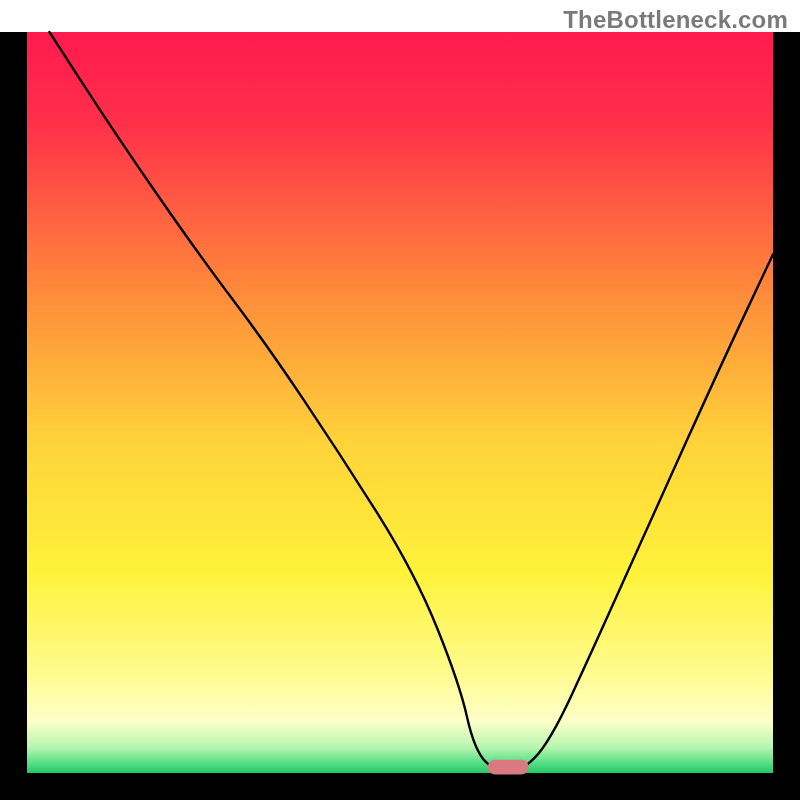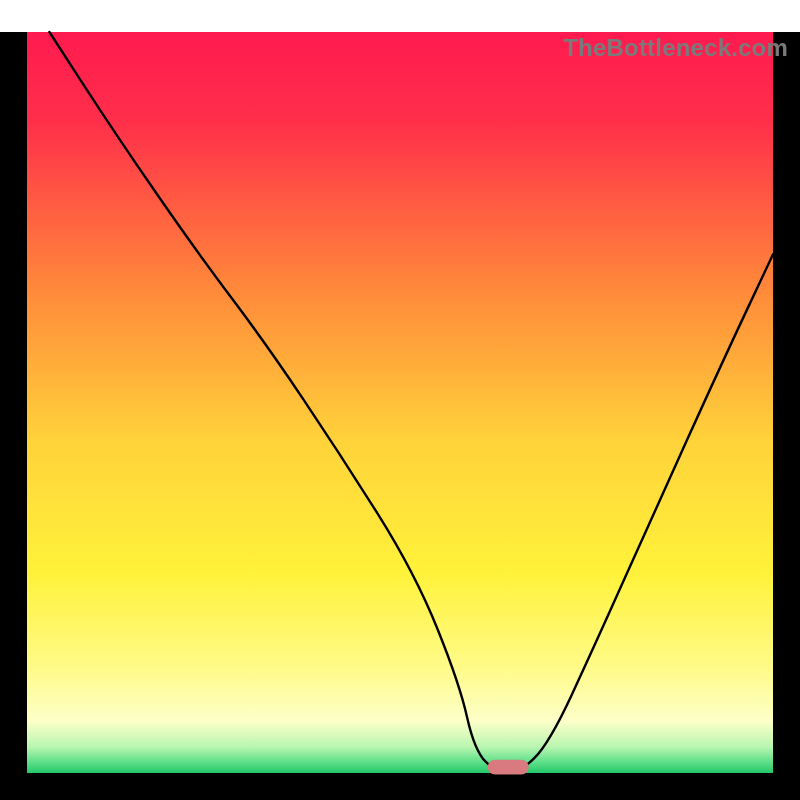--- a/index.html
+++ b/index.html
@@ -18,21 +18,20 @@
   .watermark {
     position: absolute;
     top: 6px;
     right: 12px;
     font-family: Arial, Helvetica, sans-serif;
     font-size: 24px;
     font-weight: 600;
     color: #7a7a7a;
     letter-spacing: 0.2px;
     z-index: 10;
-    margin-top: 28px;
   }
   svg.plot {
     position: absolute;
     left: 0;
     top: 0;
     width: 800px;
     height: 800px;
   }
 </style>
 </head>

